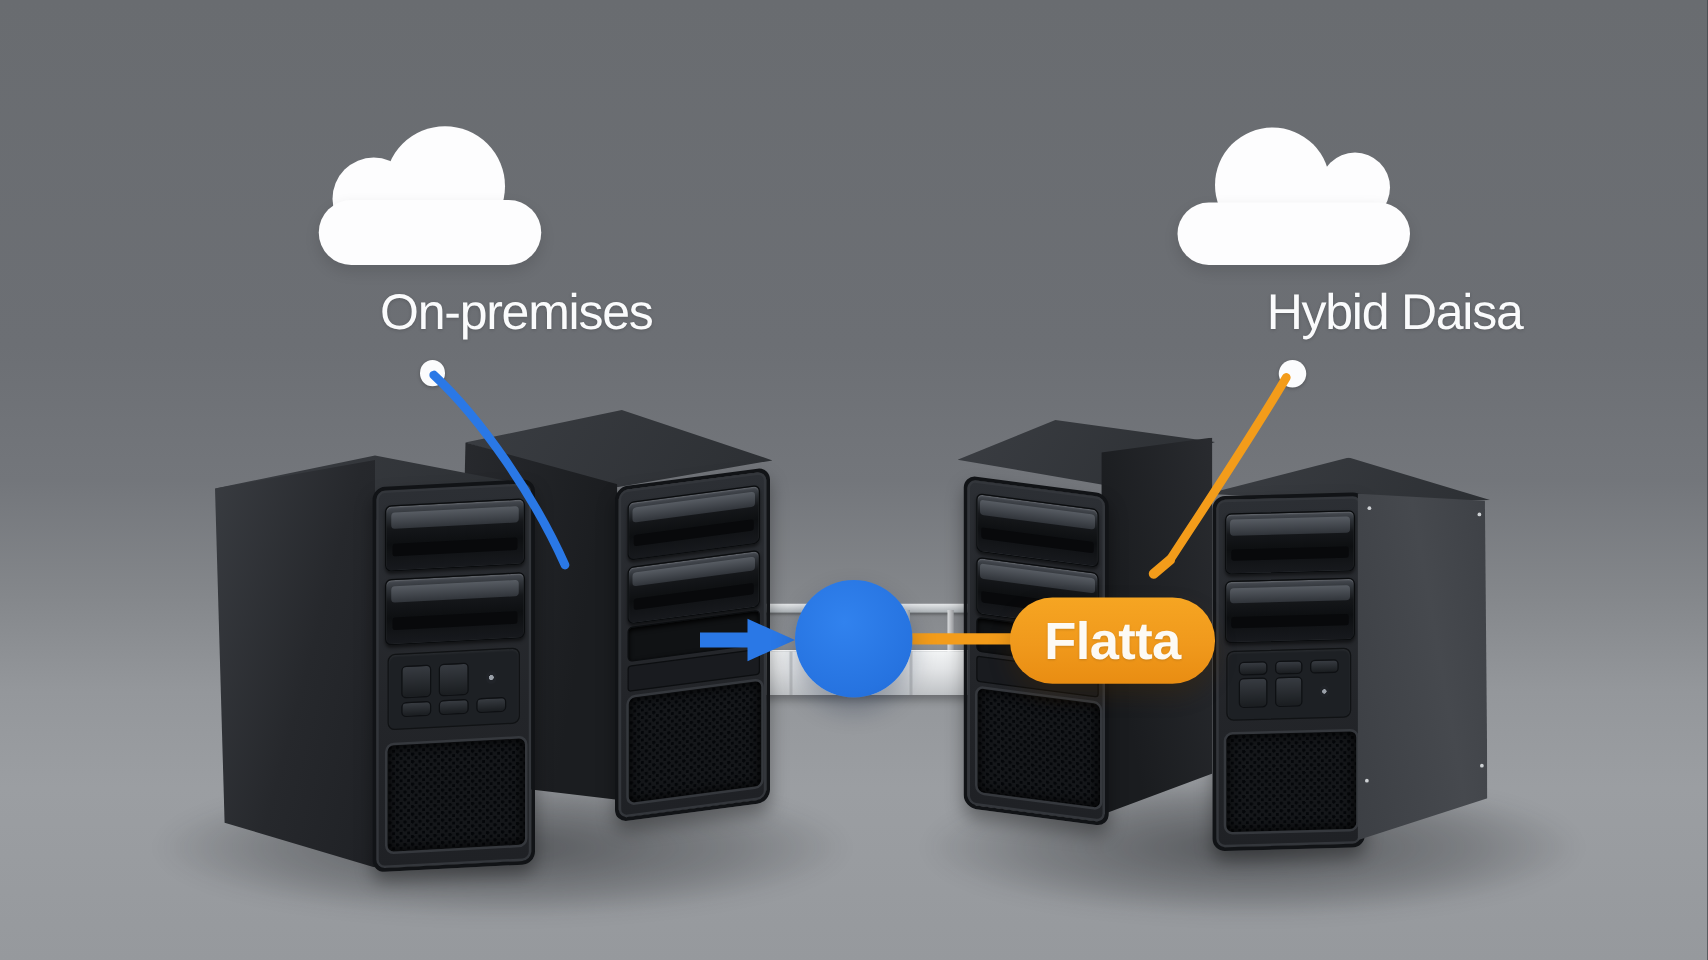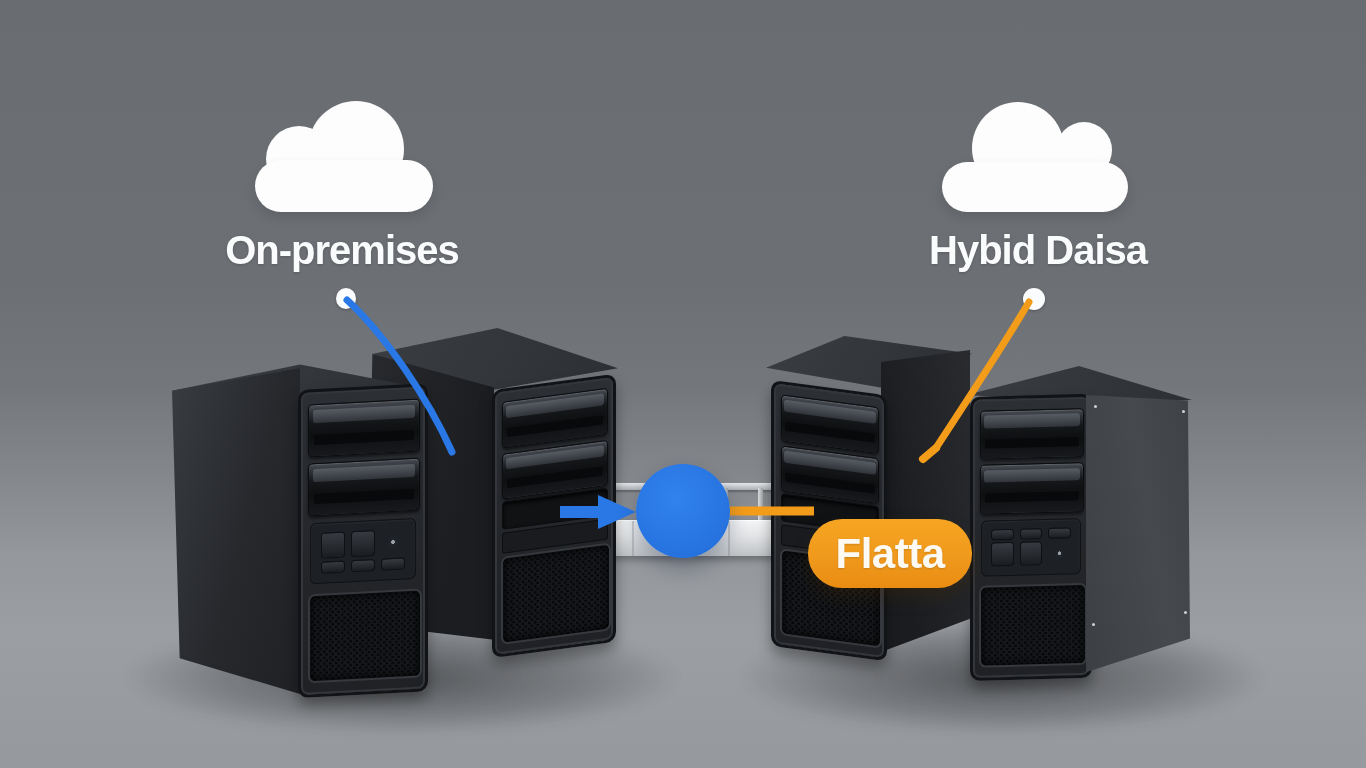--- a/index.html
+++ b/index.html
@@ -86,42 +86,42 @@
   .cloud-base{background:#fdfdfe;border-radius:28px;box-shadow:0 5px 12px rgba(0,0,0,.12);}
   .cloud-bump{background:#fdfdfe;border-radius:50%;}
   .cl-base{left:255px;top:160px;width:178px;height:52px;}
   .cl-b1{left:308px;top:101px;width:96px;height:96px;}
   .cl-b2{left:266px;top:126px;width:66px;height:66px;}
   .cr-base{left:942px;top:162px;width:186px;height:50px;}
   .cr-b1{left:972px;top:102px;width:92px;height:92px;}
   .cr-b2{left:1056px;top:122px;width:56px;height:56px;}
 
   
-  .heading{color:#fafbfc;font-weight:700;font-size:40px;letter-spacing:-1px;text-align:center;
+  .heading{color:#fafbfc;font-weight:400;font-size:40px;letter-spacing:-1px;text-align:right;
     text-shadow:0 1px 3px rgba(0,0,0,.18);}
   .h-left{left:162px;top:228px;width:360px;}
   .h-right{left:858px;top:228px;width:360px;}
   .dot{border-radius:50%;background:#fbfcfd;box-shadow:0 1px 3px rgba(0,0,0,.25);}
   .dot-left{left:336px;top:288px;width:20px;height:21px;}
   .dot-right{left:1023px;top:288px;width:22px;height:22px;}
 
   
   svg.connectors{left:0;top:0;pointer-events:none;}
   .hub{left:636px;top:464px;width:94px;height:94px;border-radius:50%;
     background:radial-gradient(circle at 42% 36%,#3182ee 0%,#2673e0 70%,#2068d2 100%);
     box-shadow:0 10px 20px rgba(10,25,55,.28);}
   .pill{display:flex;align-items:center;justify-content:center;border-radius:34px;
     color:#fdfaf4;font-weight:700;font-size:42px;letter-spacing:-0.5px;
     text-shadow:0 1px 2px rgba(0,0,0,.15);}
   .pill-blue{left:398px;top:479px;width:164px;height:68px;
     background:linear-gradient(180deg,#3a86ef 0%,#2a76e2 55%,#2167d4 100%);
     box-shadow:0 9px 18px rgba(15,35,80,.30);}
   .pill-orange{left:808px;top:478px;width:164px;height:69px;
     background:linear-gradient(180deg,#f6a522 0%,#f0991c 55%,#e98d12 100%);
-    box-shadow:0 9px 18px rgba(80,45,0,.28);margin-top:41px;}
+    box-shadow:0 9px 18px rgba(80,45,0,.28);}
 </style>
 </head>
 <body>
 
 <div class="canvas">
 
   <div class="abs floor-shadow fs-left"></div>
   <div class="abs floor-shadow fs-right"></div>
 
   <div>

